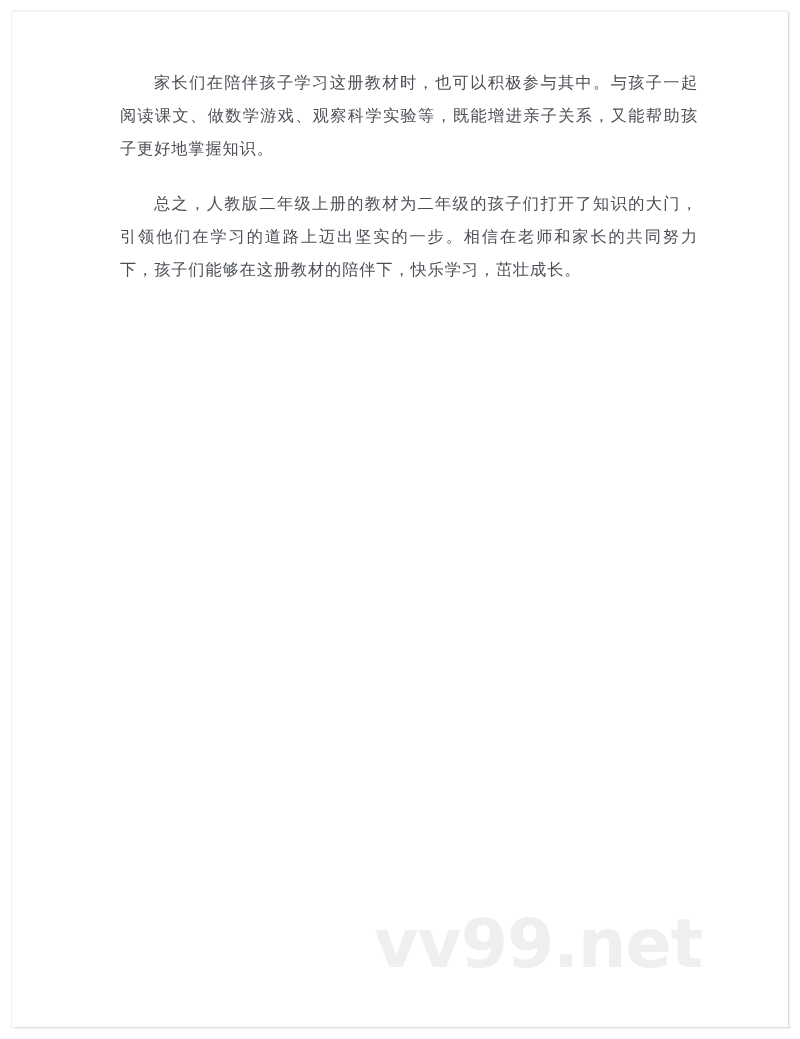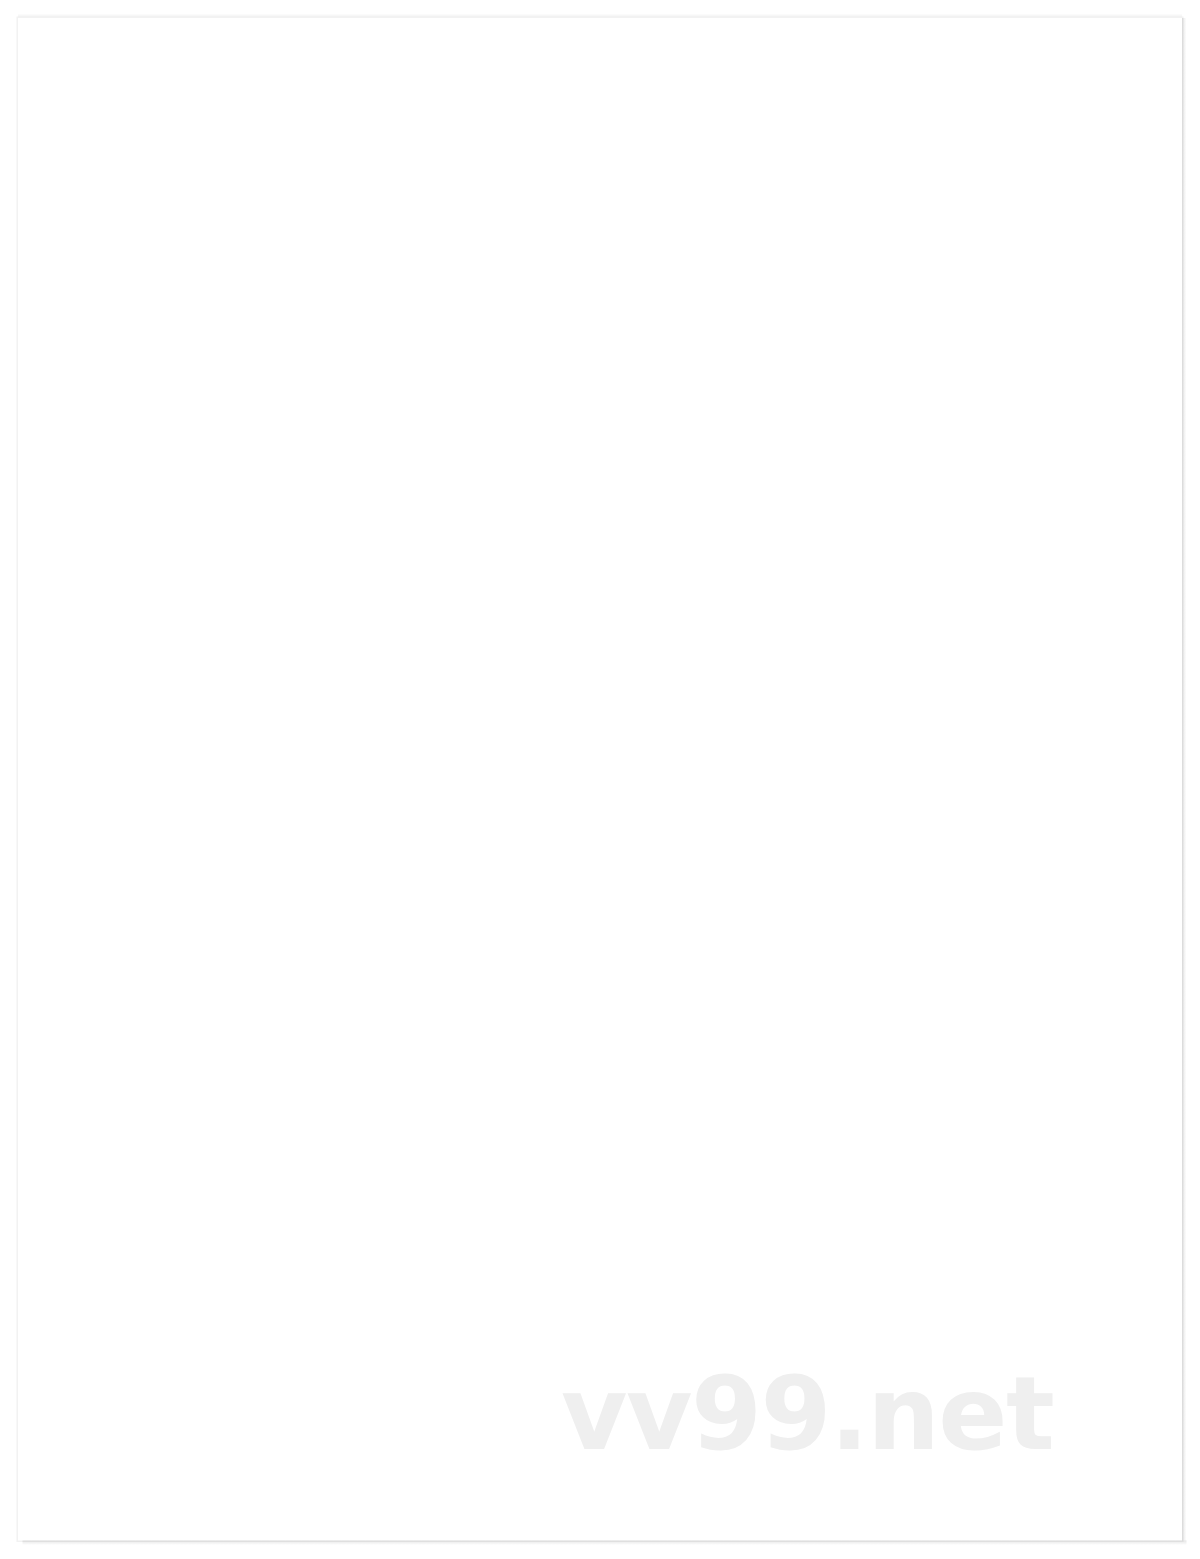--- a/index.html
+++ b/index.html
@@ -77,17 +77,19 @@
     line-height: 1;
     user-select: none;
   }
 </style>
 </head>
 <body>
 
 <div class="page-shadow-top"></div>
 <div class="page">
   <div class="body-text">
+    <p class="para">家长们在陪伴孩子学习这册教材时，也可以积极参与其中。与孩子一起阅读课文、做数学游戏、观察科学实验等，既能增进亲子关系，又能帮助孩子更好地掌握知识。</p>
+    <p class="para">总之，人教版二年级上册的教材为二年级的孩子们打开了知识的大门，引领他们在学习的道路上迈出坚实的一步。相信在老师和家长的共同努力下，孩子们能够在这册教材的陪伴下，快乐学习，茁壮成长。</p>
   </div>
   <div class="watermark">vv99.net</div>
 </div>
 <div class="page-shadow-right"></div>
 <div class="page-shadow-bottom"></div>
 
 </body></html>

